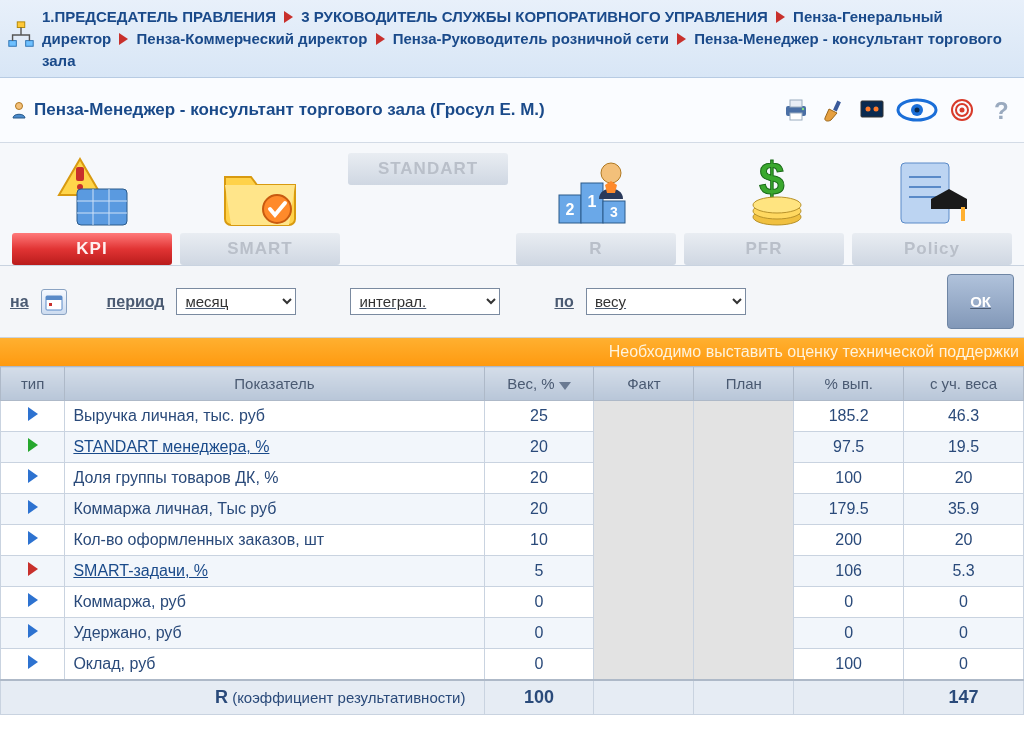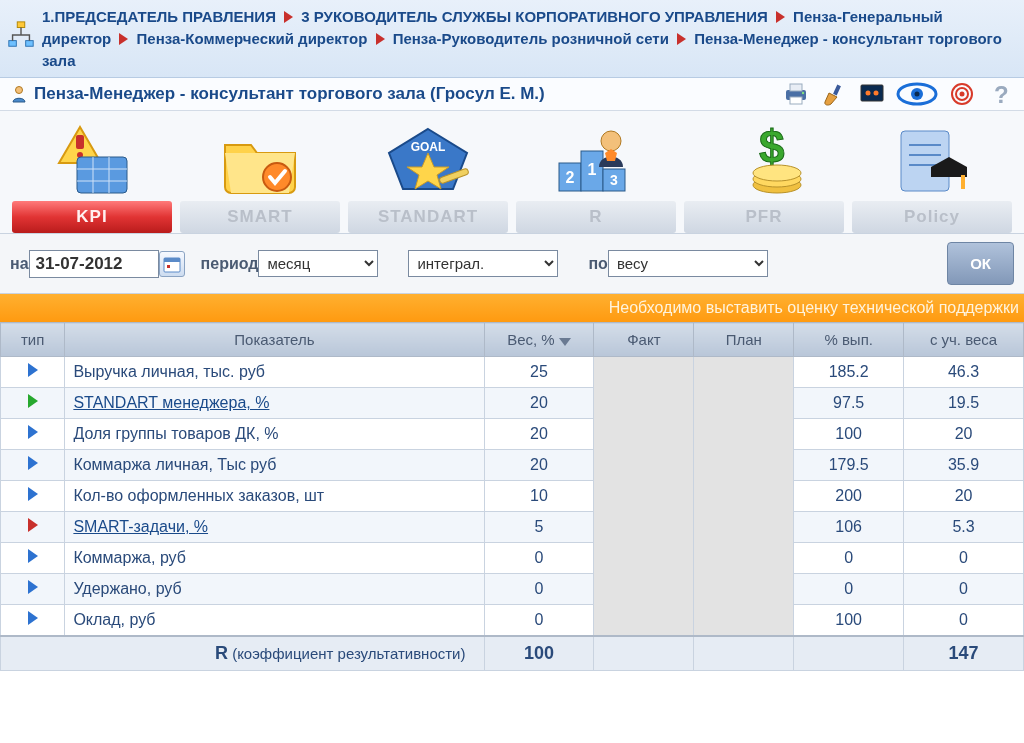--- a/index.html
+++ b/index.html
@@ -36,21 +36,21 @@
     border-bottom: 6px solid transparent;
     border-left: 9px solid #c8302c;
     margin: 0 4px;
     vertical-align: -1px;
   }
 
   
   .title-row {
     display: flex;
     align-items: center;
-    padding: 4px 10px;
+    padding: 20px 10px;
     background: #fafcff;
     border-bottom: 1px solid #d3dbe6;
   }
   .title-row .person-icon {
     width: 18px; height: 18px; margin-right: 6px;
   }
   .title-row .title {
     flex: 1;
     font-weight: 600;
     color: #1a4a8a;
@@ -88,27 +88,28 @@
   }
   .tab.active .tab-label {
     background: linear-gradient(#ff7a7a, #e13434, #b91c1c);
     color: #fff0f0;
   }
 
   
   .filter-bar {
     display: flex;
     align-items: center;
-    gap: 0;
+    gap: 12px;
     padding: 8px 10px;
     background: #f4f6f9;
     border-bottom: 1px solid #c9d3e0;
     font-weight: 600;
     font-size: 16px;
     color: #4a5a72;
+    text-decoration: underline;
   }
   .filter-bar input[type=text] {
     border: 1px solid #7a8aa0;
     padding: 3px 6px;
     font-size: 17px;
     font-weight: 700;
     color: #333;
     width: 130px;
   }
   .filter-bar select {
@@ -126,21 +127,21 @@
     border-radius: 3px;
     display: flex; align-items: center; justify-content: center;
     cursor: pointer;
   }
   .ok-btn {
     margin-left: auto;
     background: linear-gradient(#b0c2db, #8298b8);
     color: #fff;
     border: 1px solid #6e85a4;
     border-radius: 4px;
-    padding: 12px 22px;
+    padding: 18px 22px;
     font-weight: 700;
     font-size: 15px;
     cursor: pointer;
   }
 
   
   .notice {
     background: linear-gradient(#ffb030, #ff9a10);
     color: #fff3dc;
     text-align: right;
@@ -303,28 +304,20 @@
         <path d="M10 22h26l6 8h38v34a6 6 0 0 1-6 6H16a6 6 0 0 1-6-6z" fill="#ffd24a" stroke="#d89a10" stroke-width="2"></path>
         <path d="M10 30h70l-6 40H16z" fill="#ffe58a"></path>
         <circle cx="62" cy="54" r="14" fill="#ff8a2a" stroke="#c85a10" stroke-width="2"></circle>
         <path d="M55 54l5 6 10-12" stroke="#fff" stroke-width="4" fill="none" stroke-linecap="round"></path>
       </svg>
     </div>
     <div class="tab-label">SMART</div>
   </div>
 
   <div class="tab">
-    <div class="tab-icon">
-      <svg width="90" height="76" viewBox="0 0 90 76">
-        <polygon points="45,6 84,30 70,66 20,66 6,30" fill="#3a78c8" stroke="#1a4a8a" stroke-width="2"></polygon>
-        <text x="45" y="28" text-anchor="middle" font-size="12" font-weight="bold" fill="#fff">GOAL</text>
-        <polygon points="45,30 51,44 66,44 54,52 58,66 45,58 32,66 36,52 24,44 39,44" fill="#ffd54a" stroke="#c89a2a"></polygon>
-        <rect x="56" y="50" width="30" height="6" rx="3" fill="#f0d060" stroke="#b8922a" transform="rotate(-20 71 53)"></rect>
-      </svg>
-    </div>
     <div class="tab-label">STANDART</div>
   </div>
 
   <div class="tab">
     <div class="tab-icon">
       <svg width="90" height="76" viewBox="0 0 90 76">
         <rect x="8" y="40" width="22" height="28" fill="#6aa8e8" stroke="#2a5a8a"></rect>
           <text x="19" y="60" text-anchor="middle" font-size="16" fill="#fff" font-weight="bold">2</text>
         <rect x="30" y="28" width="22" height="40" fill="#6aa8e8" stroke="#2a5a8a"></rect>
           <text x="41" y="52" text-anchor="middle" font-size="16" fill="#fff" font-weight="bold">1</text>
@@ -361,21 +354,20 @@
         <polygon points="44,44 62,34 80,44" fill="#1a1a1a"></polygon>
         <rect x="74" y="52" width="4" height="14" fill="#ffb030"></rect>
       </svg>
     </div>
     <div class="tab-label">Policy</div>
   </div>
 </div>
 
 <div class="filter-bar">
   <span>на</span>
-  <input type="text" value="31-07-2012" style="">
   <span class="cal-btn">
     <svg width="18" height="18" viewBox="0 0 18 18">
         <rect x="1" y="3" width="16" height="14" rx="1" fill="#fff" stroke="#5a8ac8"></rect>
         <rect x="1" y="3" width="16" height="4" fill="#5a8ac8"></rect>
         <rect x="4" y="10" width="3" height="3" fill="#c8302c"></rect>
       </svg>
   </span>
   <span style="width:16px"></span>
   <span>период</span>
   <select><option>месяц</option></select>

